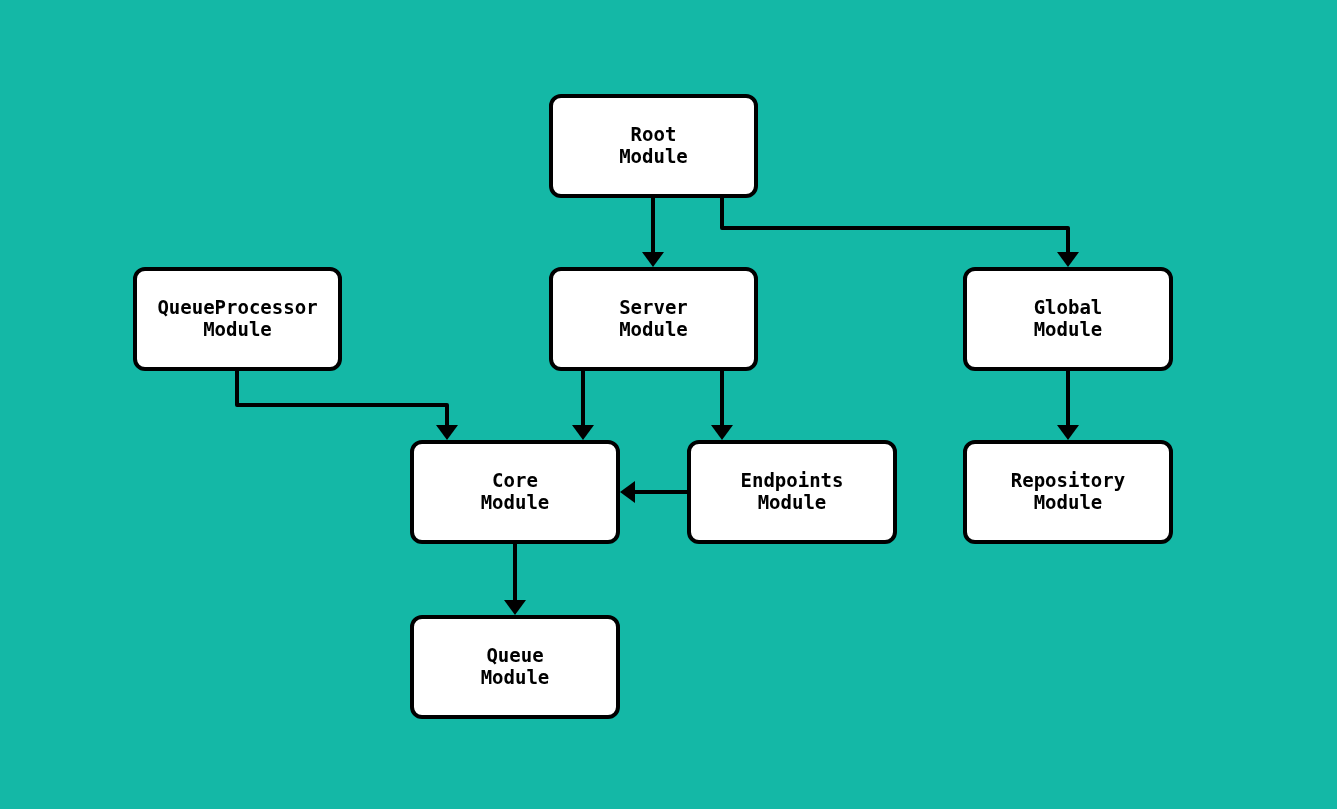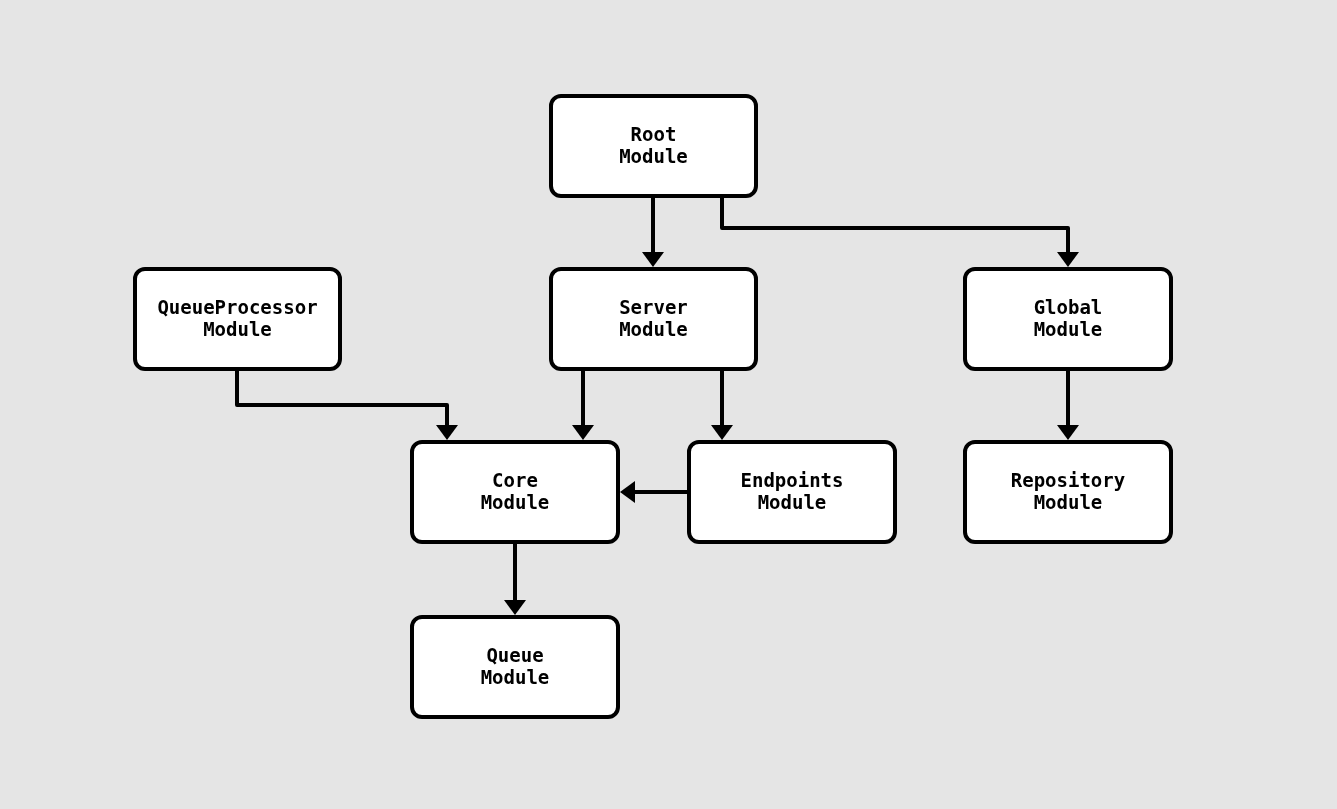--- a/index.html
+++ b/index.html
@@ -10,21 +10,21 @@
   body {
     width: 1337px;
     height: 809px;
     font-family: "DejaVu Sans Mono", "Liberation Mono", monospace;
     overflow: hidden;
   }
   #diagram-root {
     position: relative;
     width: 1337px;
     height: 809px;
-    background: #e5e5e5;
+    background: #14b8a6;
   }
   svg#diagram-svg {
     display: block;
     width: 1337px;
     height: 809px;
   }
   .node-box {
     fill: #ffffff;
     stroke: #000000;
     stroke-width: 4;

